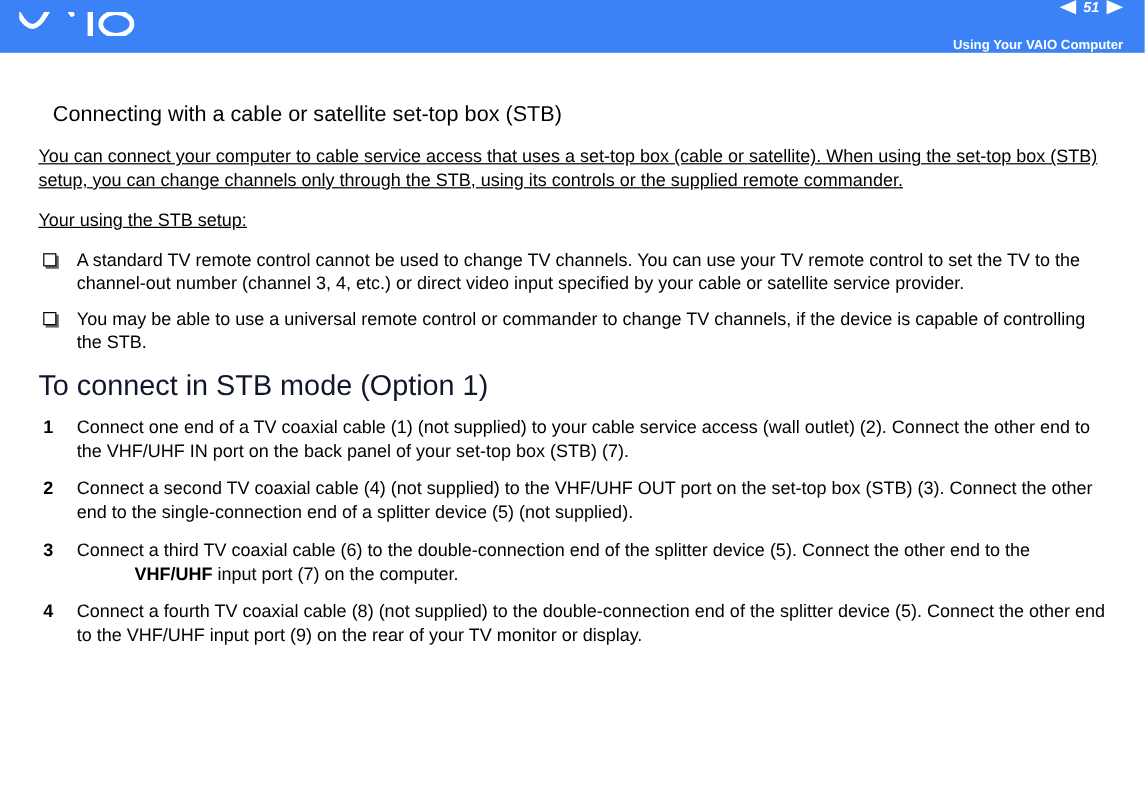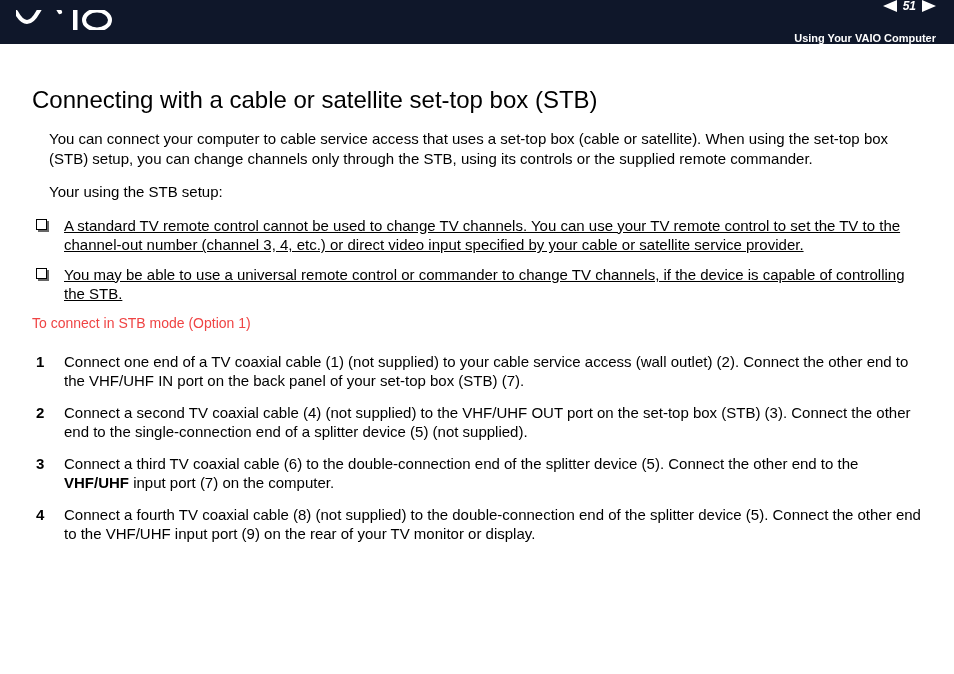--- a/index.html
+++ b/index.html
@@ -6,21 +6,21 @@
     margin: 0;
     padding: 0;
     width: 954px;
     height: 674px;
     background: #fff;
     font-family: Arial, Helvetica, sans-serif;
     color: #000;
     overflow: hidden;
   }
   .header-bar {
-    background: #0f172a;
+    background: #3b82f6;
     color: #fff;
     height: 44px;
     width: 100%;
     display: flex;
     align-items: center;
     justify-content: space-between;
     padding: 0 18px 0 16px;
     box-sizing: border-box;
     position: relative;
   }
@@ -57,52 +57,52 @@
     font-weight: bold;
     margin-top: 19px;
   }
   .content {
     padding: 40px 32px 32px 32px;
     box-sizing: border-box;
     font-size: 15px;
     line-height: 1.3;
   }
   .main-title {
-    font-size: 24px;
+    font-size: 18px;
     font-weight: normal;
-    margin: 0 0 14px 0;
+    margin: 0 0 14px 12px;
   }
   .intro-para {
-    margin: 0 0 14px 17px;
+    margin: 0 0 14px 0;
+    text-decoration: underline;
   }
   .bullet-list {
     list-style: none;
     padding: 0;
     margin: 0 0 8px 0;
-    text-decoration: underline;
   }
   .bullet-list li {
     position: relative;
     padding-left: 32px;
     margin-bottom: 10px;
   }
   .bullet-list li .bullet-box {
     position: absolute;
     left: 4px;
     top: 3px;
     width: 11px;
     height: 11px;
     border: 1.5px solid #000;
     box-shadow: 2px 2px 0 rgba(0,0,0,0.6);
     box-sizing: border-box;
   }
   .sub-title {
-    font-size: 14px;
-    color: #ef4444;
-    margin: 0 0 20px 0;
+    font-size: 24px;
+    color: #0f172a;
+    margin: 0 0 10px 0;
     font-weight: normal;
   }
   .num-list {
     list-style: none;
     padding: 0;
     margin: 0;
     counter-reset: step;
   }
   .num-list li {
     position: relative;
@@ -110,20 +110,21 @@
     margin-bottom: 12px;
   }
   .num-list li .num {
     position: absolute;
     left: 4px;
     top: 0;
     font-weight: bold;
   }
   .strong {
     font-weight: bold;
+    margin-left: 48px;
   }
 </style>
 </head>
 <body>
 
 <div class="header-bar">
   <div class="vaio-logo">
     <svg width="96" height="20" viewBox="0 0 96 20" xmlns="http://www.w3.org/2000/svg">
       <path d="M0 2 Q 11 22 22 2 Q 33 -18 44 2" stroke="#fff" stroke-width="4.2" fill="none" stroke-linecap="round"></path>
       <rect x="57" y="0" width="4.5" height="20" fill="#fff"></rect>

